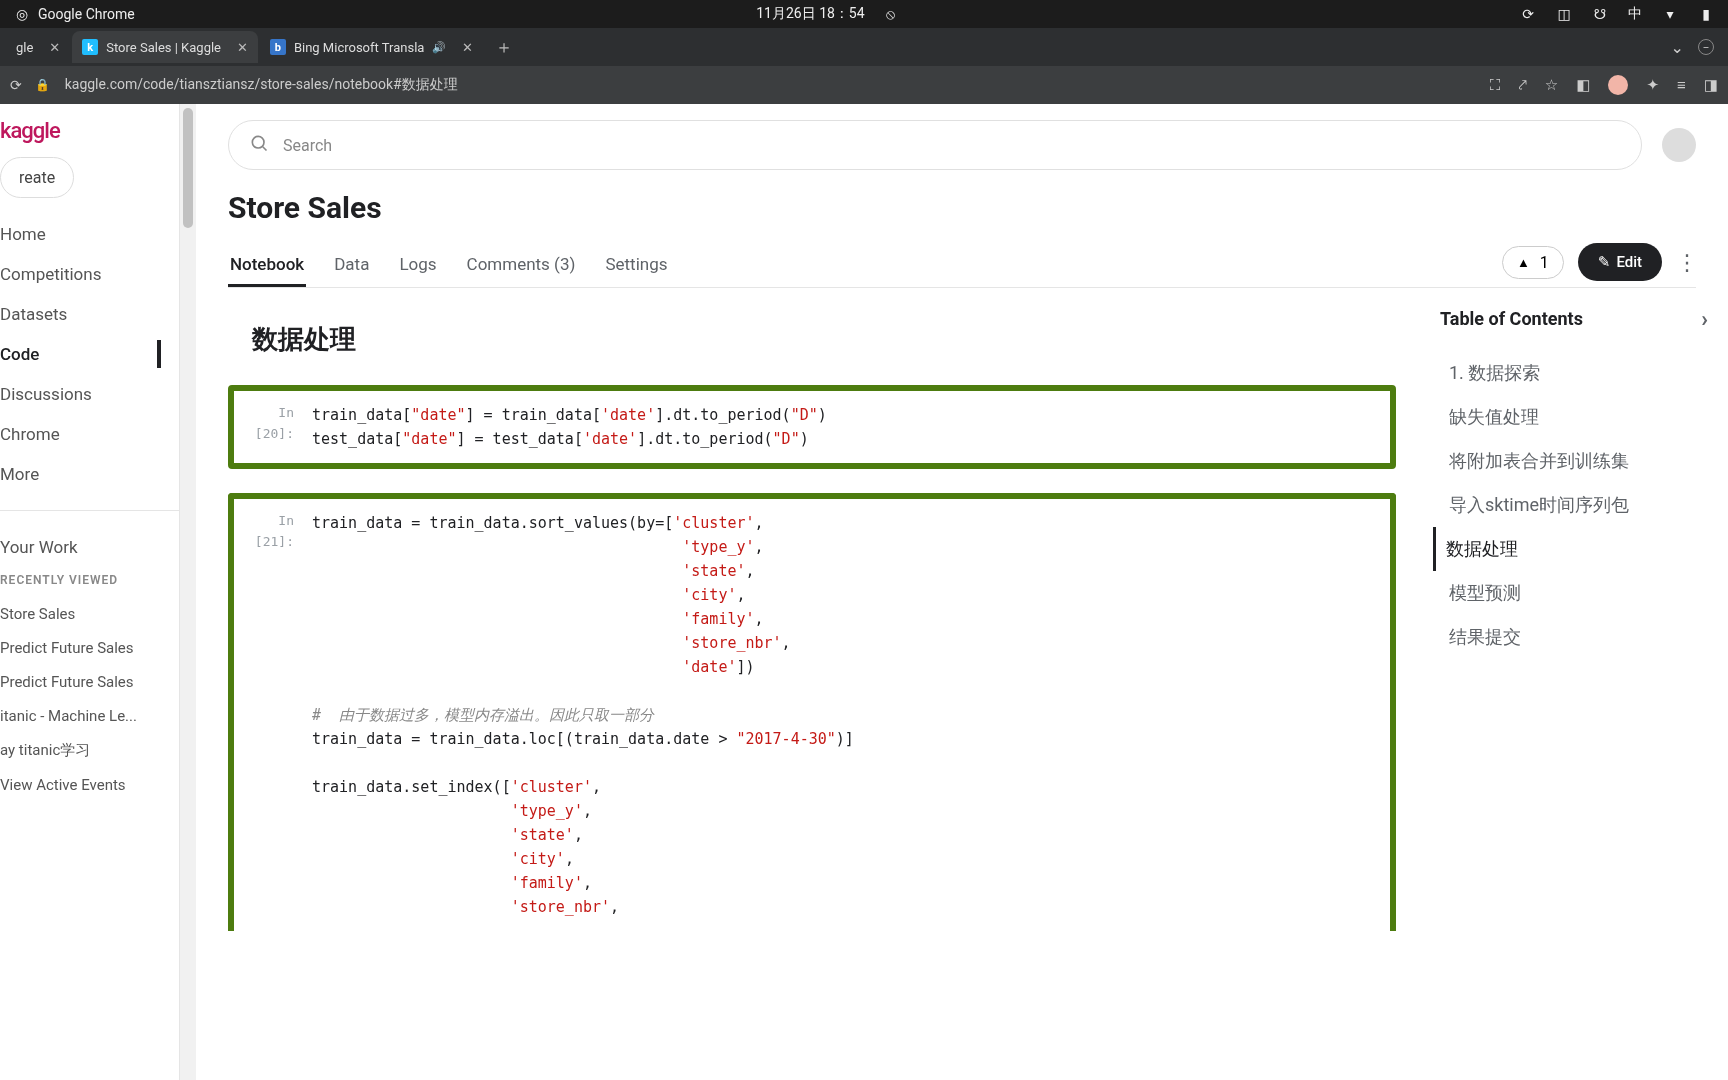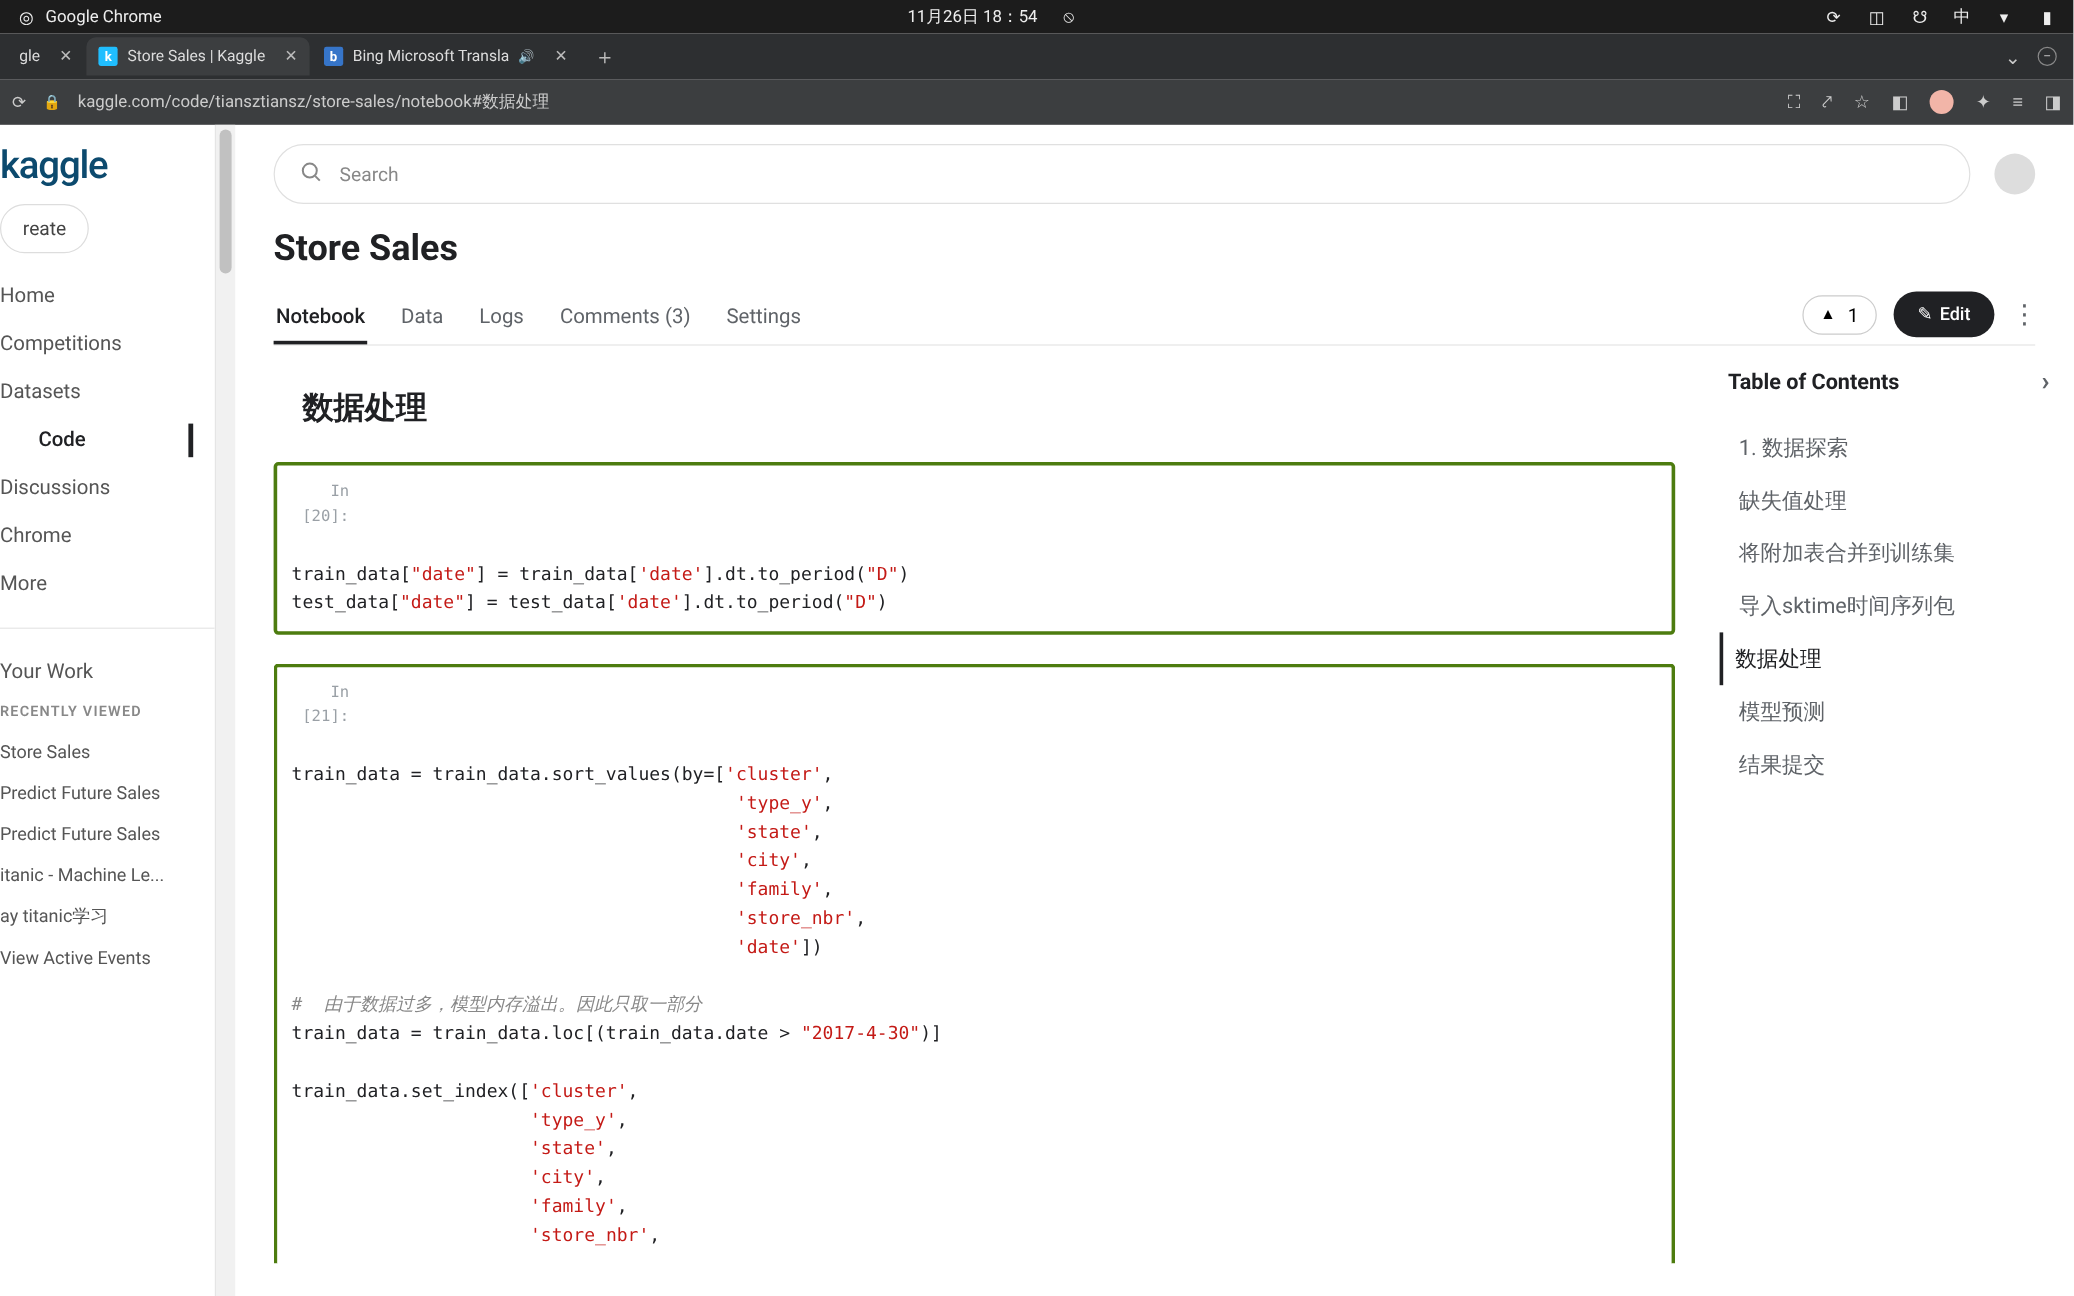--- a/index.html
+++ b/index.html
@@ -27,24 +27,24 @@
     .urlbar .lock { font-size: 12px; }
     .urlbar .url { flex: 1; overflow: hidden; white-space: nowrap; }
     .urlbar .actions { display: flex; align-items: center; gap: 18px; font-size: 15px; }
     .ext-dot { width: 20px; height: 20px; border-radius: 50%; background: #f2b5a8; }
 
     
     .app { display: flex; height: calc(1080px - 28px - 38px - 38px); }
 
     
     .sidebar { width: 180px; border-right: 1px solid #e5e5e5; padding: 14px 0; display: flex; flex-direction: column; overflow: hidden; }
-    .logo { font-size: 32px; font-weight: 500; color: #0c4a6e; padding: 0 0 14px 0; letter-spacing: -1px; }
+    .logo { font-size: 22px; font-weight: 500; color: #be185d; padding: 0 0 14px 0; letter-spacing: -1px; }
     .create-btn { border: 1px solid #ddd; border-radius: 22px; padding: 10px 18px; font-size: 16px; color: #444; cursor: pointer; margin-bottom: 16px; width: fit-content; }
     .nav-item { padding: 10px 0; font-size: 17px; color: #555; cursor: pointer; }
-    .nav-item.active { color: #202124; font-weight: 500; position: relative; margin-left: 32px; }
+    .nav-item.active { color: #202124; font-weight: 500; position: relative; }
     .nav-item.active::after { content: ''; position: absolute; right: 18px; top: 6px; bottom: 6px; width: 4px; background: #202124; }
     .nav-sep { border-top: 1px solid #e5e5e5; margin: 16px 0; }
     .nav-header { font-size: 12px; letter-spacing: 1px; color: #888; font-weight: 600; padding: 6px 0 10px; }
     .nav-sub { padding: 8px 0; font-size: 15px; color: #555; cursor: pointer; white-space: nowrap; overflow: hidden; text-overflow: ellipsis; }
 
     
     .v-scrollbar { width: 16px; background: #f1f1f1; position: relative; }
     .v-scroll-thumb { position: absolute; left: 3px; right: 3px; top: 4px; height: 120px; background: #c1c1c1; border-radius: 5px; }
 
     
@@ -66,21 +66,21 @@
     .upvote { border: 1px solid #ccc; border-radius: 20px; display: flex; align-items: center; gap: 10px; padding: 6px 14px; font-size: 16px; }
     .upvote .arrow { font-size: 13px; }
     .edit-btn { background: #202124; color: #fff; border-radius: 22px; padding: 10px 20px; font-size: 15px; font-weight: 500; display: flex; align-items: center; gap: 6px; }
     .more-dots { font-size: 22px; color: #5f6368; letter-spacing: -2px; }
 
     
     .content-body { flex: 1; display: flex; overflow: hidden; }
     .notebook { flex: 1; padding: 24px 32px; overflow: hidden; }
     .section-heading { font-size: 26px; font-weight: 600; color: #202124; margin: 10px 0 28px 24px; }
 
-    .code-cell { border: 3px solid #4d7c0f; border-radius: 4px; display: flex; margin-bottom: 24px; font-family: "SF Mono", Menlo, Consolas, monospace; font-size: 15px; line-height: 1.6; flex-direction: column; }
+    .code-cell { border: 6px solid #4d7c0f; border-radius: 4px; display: flex; margin-bottom: 24px; font-family: "SF Mono", Menlo, Consolas, monospace; font-size: 15px; line-height: 1.6; }
     .cell-prompt { width: 66px; padding: 12px 6px; text-align: right; color: #9aa0a6; font-size: 13px; }
     .cell-code { flex: 1; padding: 12px 12px; white-space: pre; color: #202124; overflow: hidden; }
     .tok-str { color: #c41a16; }
     .tok-cmt { color: #888; font-style: italic; }
 
     
     .toc { width: 300px; padding: 18px 20px 0 12px; }
     .toc-header { display: flex; align-items: center; justify-content: space-between; font-size: 18px; font-weight: 700; color: #202124; margin-bottom: 20px; }
     .toc-chevron { font-size: 22px; color: #5f6368; }
     .toc-item { padding: 10px 6px; font-size: 18px; color: #5f6368; cursor: pointer; border-left: 3px solid transparent; }

